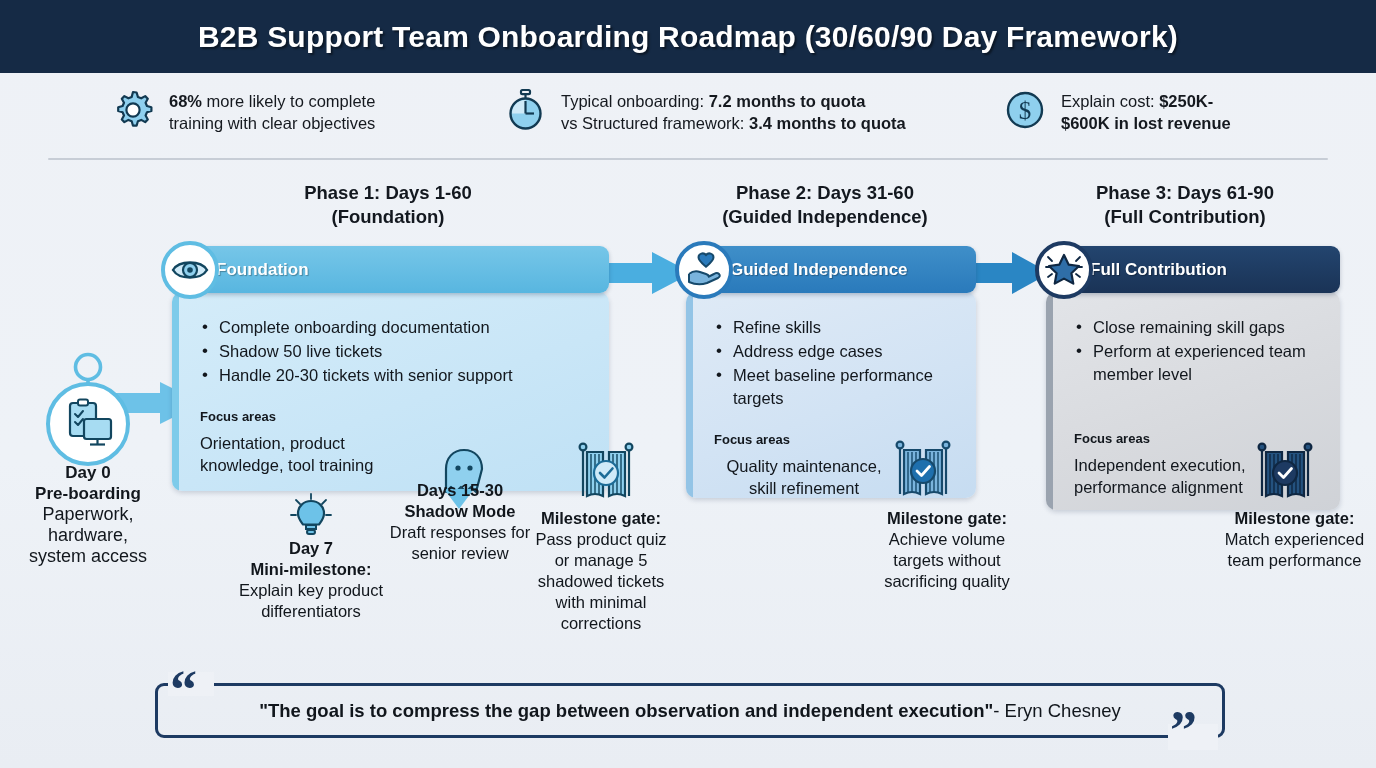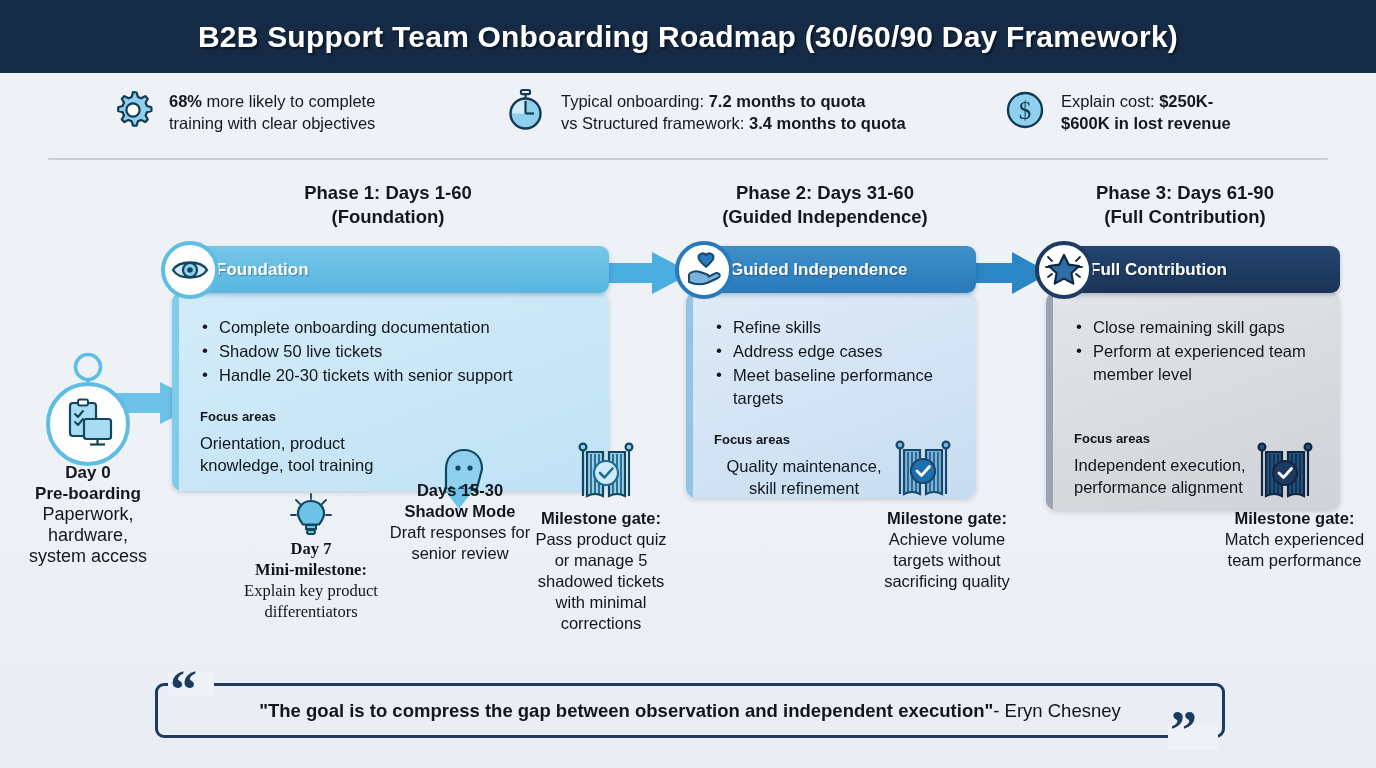--- a/index.html
+++ b/index.html
@@ -345,21 +345,21 @@
       <line x1="24" y1="2" x2="24" y2="7"></line>
         <line x1="9" y1="8" x2="13" y2="12"></line>
       <line x1="39" y1="8" x2="35" y2="12"></line>
         <line x1="4" y1="23" x2="9" y2="23"></line>
       <line x1="44" y1="23" x2="39" y2="23"></line>
     </g>
     <path d="M24 9 c-7.5 0-13 5.5-13 12.5 0 5 3 8 5 11 l16 0 c2-3 5-6 5-11 0-7-5.5-12.5-13-12.5 z" fill="#6dc2e8" stroke="#12465f" stroke-width="2.2"></path>
     <rect x="19" y="33" width="10" height="4" fill="#6dc2e8" stroke="#12465f" stroke-width="2"></rect>
     <rect x="20" y="38" width="8" height="4" rx="2" fill="#6dc2e8" stroke="#12465f" stroke-width="2"></rect>
   </svg>
-  <div class="anno" style="left:232px;top:538px;width:158px;font-family:Liberation Serif, serif;">
+  <div class="anno" style="left:232px;top:538px;width:158px;">
     <div class="b">Day 7</div>
     <div class="b">Mini-milestone:</div>
     <div class="n">Explain key product differentiators</div>
   </div>
 
   <svg style="position:absolute;left:444px;top:489px;" width="30" height="20">
     <path d="M0 0 L30 0 L15 20 Z" fill="#6dc2e8"></path>
   </svg>
   <div class="anno" style="left:382px;top:480px;width:156px;">
     <div class="b">Days 15-30</div>

